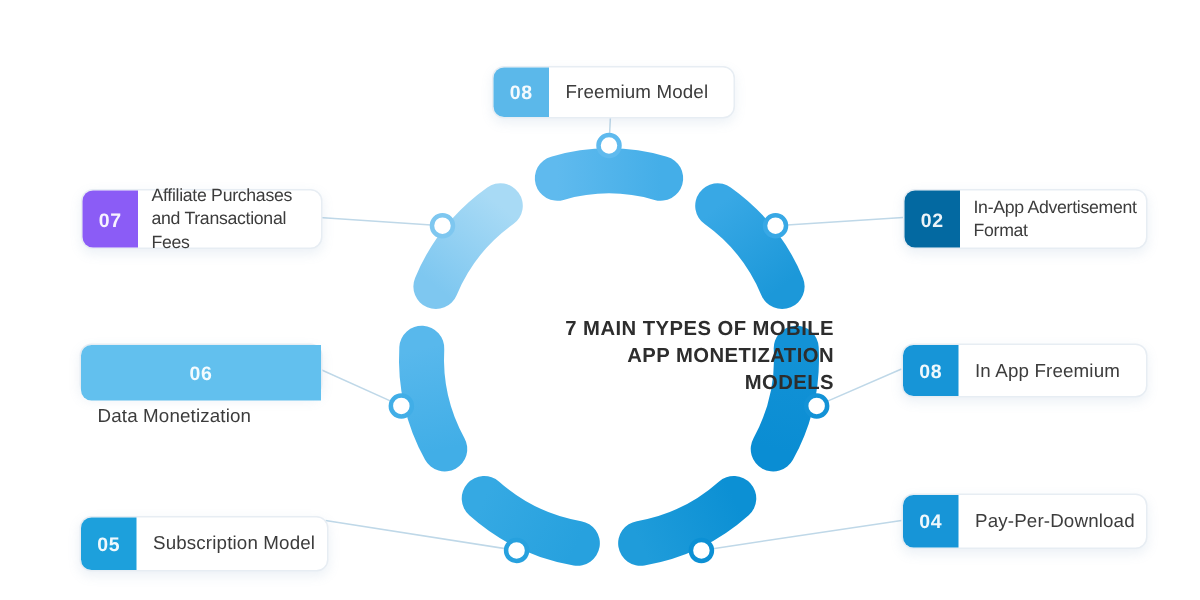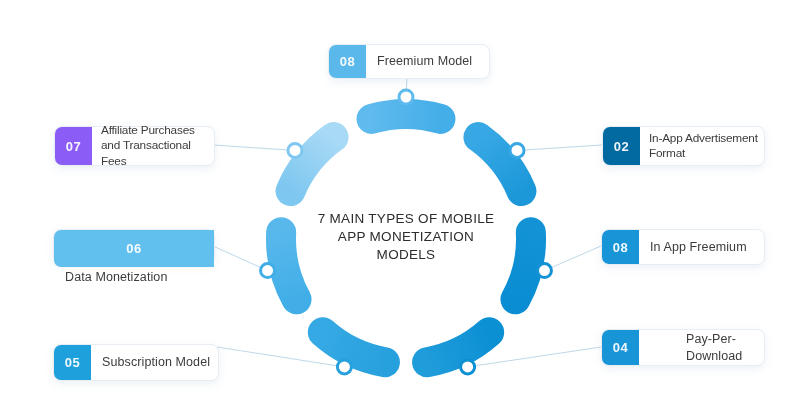--- a/index.html
+++ b/index.html
@@ -2,22 +2,22 @@
 <html><head>
 <meta charset="utf-8">
 <style>
   html,body{margin:0;padding:0;}
   body{font-family:"Liberation Sans",sans-serif;background:#fff;}
   .stage{position:relative;width:800px;height:400px;background:#ffffff;overflow:hidden;}
   #ring-svg{position:absolute;left:0;top:0;}
 
   .center-title{
     position:absolute;left:296px;top:210px;width:220px;
-    text-align:center;font-weight:normal;font-size:13.5px;line-height:18px;
-    color:#2d2d2d;letter-spacing:.3px;
+    text-align:right;font-weight:bold;font-size:13.5px;line-height:18px;
+    color:#2d2d2d;letter-spacing:.3px;padding-left:40px;
   }
   .center-title span{display:block;white-space:nowrap;}
 
   .card{
     position:absolute;display:flex;align-items:stretch;
     background:#ffffff;border:1px solid #e7edf3;border-radius:8px;
     box-shadow:0 3px 8px rgba(110,150,185,.13);
   }
   .badge{
     flex:0 0 37px;display:flex;align-items:center;justify-content:center;
@@ -26,21 +26,21 @@
   }
   .card-label{
     flex:1;display:flex;align-items:center;padding:2px 4px 2px 11px;
     font-size:12.5px;color:#3c3c3c;letter-spacing:.1px;line-height:1.3;
   }
   .card.two-line .card-label{font-size:11.8px;letter-spacing:-.2px;padding-left:9px;}
 
   .pos-1{left:328px;top:44px;width:160px;height:33px;}
   .pos-2{left:602px;top:126px;width:161px;height:38px;}
   .pos-3{left:601px;top:229px;width:162px;height:34px;}
-  .pos-4{left:601px;top:329px;width:162px;height:35px;gap:36px;}
+  .pos-4{left:601px;top:329px;width:162px;height:35px;}
   .pos-5{left:53px;top:344px;width:164px;height:35px;}
   .pos-6{left:53px;top:229px;width:160px;height:33px;flex-direction:column;}
   .pos-7{left:54px;top:126px;width:159px;height:38px;}
 </style>
 </head>
 <body>
 
 <div class="stage">
 
   <svg id="ring-svg" width="800" height="400" viewBox="0 0 800 400">

